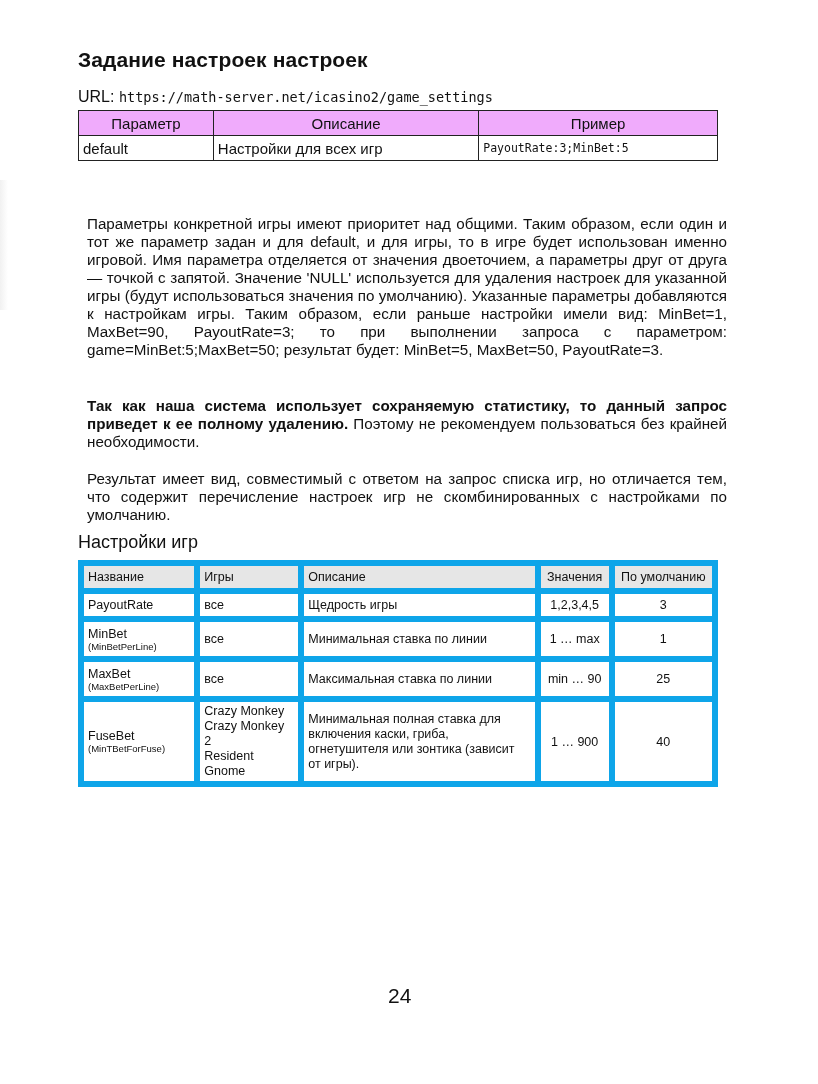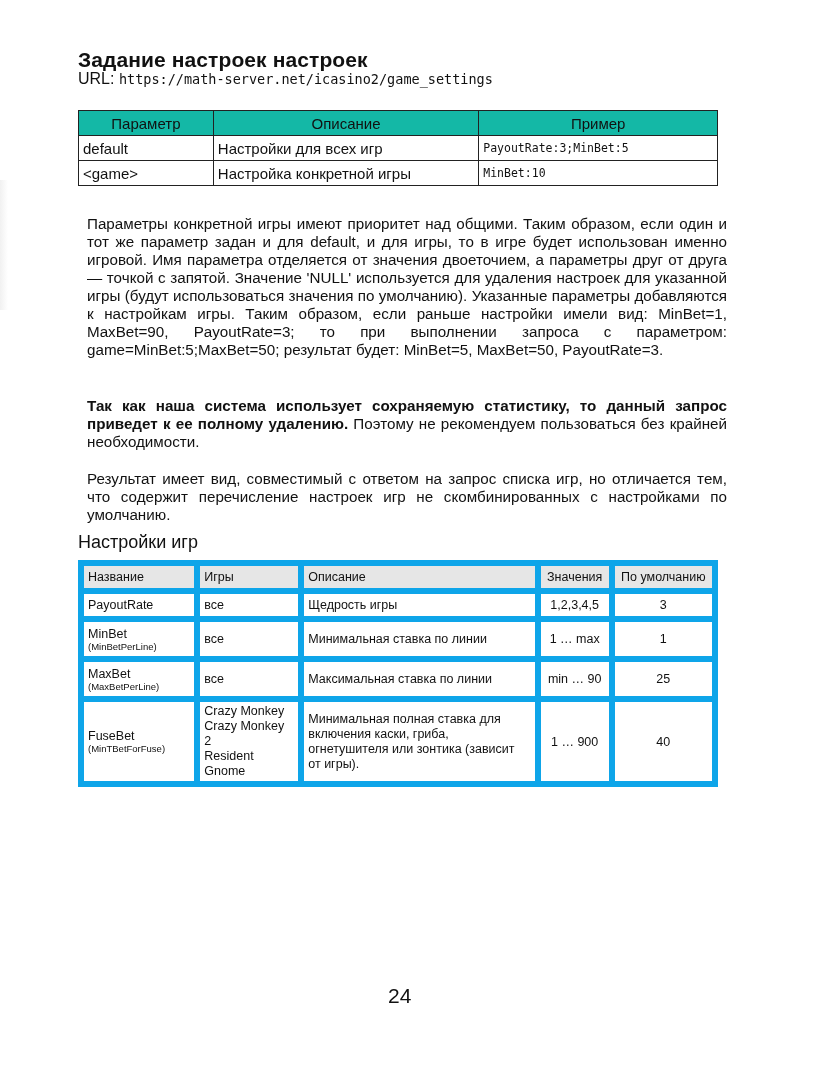--- a/index.html
+++ b/index.html
@@ -3,27 +3,27 @@
 <meta charset="utf-8">
 <style>
   html, body { margin: 0; padding: 0; background: #ffffff; }
   body { width: 818px; height: 1084px; position: relative; overflow: hidden;
          font-family: "Liberation Sans", sans-serif; color: #111; }
   .edge-shadow { position: absolute; left: 0; top: 180px; width: 8px; height: 130px;
                  background: linear-gradient(to right, #f1f1f1, #ffffff); }
   .page { position: absolute; left: 78px; top: 0; width: 640px; }
   h1 { position: absolute; left: 0; top: 48px; margin: 0; font-size: 21px; font-weight: bold;
        letter-spacing: 0.1px; white-space: nowrap; }
-  .url { position: absolute; left: 0; top: 70px; font-size: 16px; white-space: nowrap; }
+  .url { position: absolute; left: 0; top: 88px; font-size: 16px; white-space: nowrap; }
   .url .mono { font-family: "DejaVu Sans Mono", monospace; font-size: 13.5px; }
 
   table { border-collapse: collapse; }
   .t1 { position: absolute; left: 0; top: 110px; width: 640px; font-size: 15px; }
   .t1 td, .t1 th { border: 1px solid #222; padding: 0 4px; height: 24px; font-weight: normal; }
-  .t1 th { background: #14b8a6; text-align: center; }
+  .t1 th { background: #f0abfc; text-align: center; }
   .t1 .code { font-family: "DejaVu Sans Mono", monospace; font-size: 11.5px; }
 
   .para { position: absolute; left: 0; width: 640px; font-size: 15.2px; line-height: 18px;
           text-align: justify; margin: 9px; }
   .p1 { top: 206px; }
   .p2 { top: 388px; }
   .p3 { top: 461px; }
   h2 { position: absolute; left: 0; top: 532px; margin: 0; font-size: 18px; font-weight: normal; }
 
   .t2 { position: absolute; left: 0; top: 560px; width: 640px; font-size: 12.5px; }
@@ -61,25 +61,20 @@
     <tbody>
         <tr>
       <th>Параметр</th>
       <th>Описание</th>
       <th>Пример</th>
     </tr>
     <tr>
       <td>default</td>
       <td>Настройки для всех игр</td>
       <td class="code">PayoutRate:3;MinBet:5</td>
-    </tr>
-    <tr>
-      <td>&lt;game&gt;</td>
-      <td>Настройка конкретной игры</td>
-      <td class="code">MinBet:10</td>
     </tr>
   </tbody>
     </table>
 
   <p class="para p1">Параметры конкретной игры имеют приоритет над общими. Таким образом, если один и тот же параметр задан и для default, и для игры, то в игре будет использован именно игровой. Имя параметра отделяется от значения двоеточием, а параметры друг от друга — точкой с запятой. Значение 'NULL' используется для удаления настроек для указанной игры (будут использоваться значения по умолчанию). Указанные параметры добавляются к настройкам игры. Таким образом, если раньше настройки имели вид: MinBet=1, MaxBet=90, PayoutRate=3; то при выполнении запроса с параметром: game=MinBet:5;MaxBet=50; результат будет:  MinBet=5, MaxBet=50, PayoutRate=3.</p>
 
   <p class="para p2"><b>Так как наша система использует сохраняемую статистику, то данный запрос приведет к ее полному удалению.</b><span> Поэтому не рекомендуем пользоваться без крайней необходимости.</span></p>
 
   <p class="para p3">Результат имеет вид, совместимый с ответом на запрос списка игр, но отличается тем, что содержит перечисление настроек игр не скомбинированных с настройками по умолчанию.</p>
 

